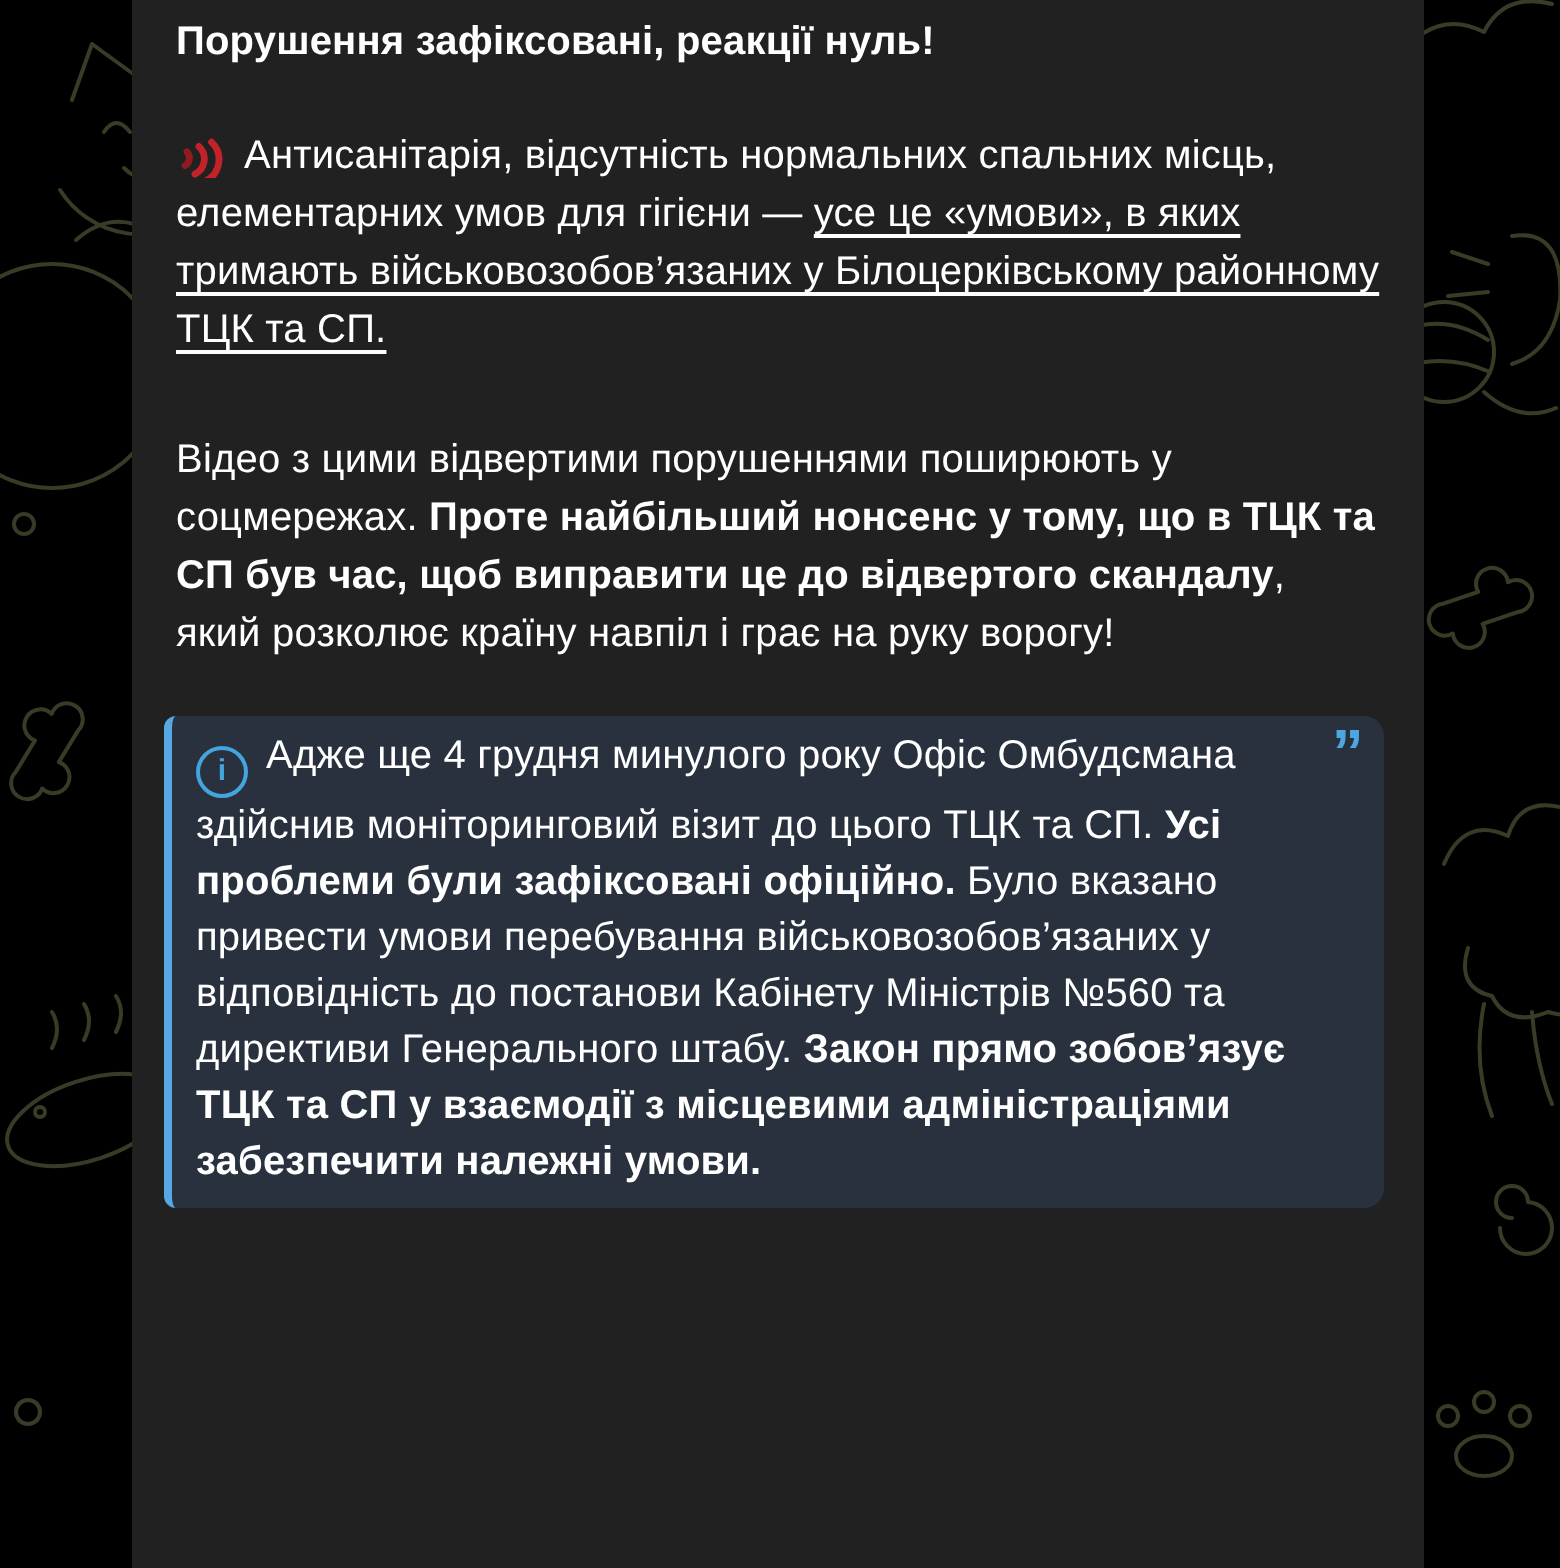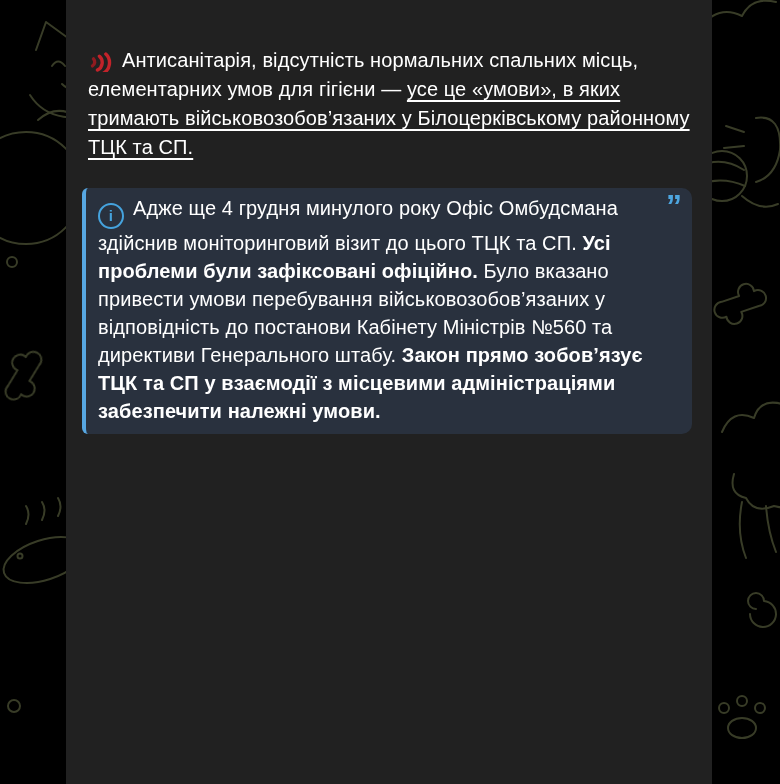--- a/index.html
+++ b/index.html
@@ -10,21 +10,21 @@
   }
   .bg-pattern{position:absolute;left:0;top:0;width:780px;height:784px;}
   .bubble{
     position:absolute;left:66px;top:0;width:646px;height:784px;
     background:#212121;box-sizing:border-box;
     padding:7px 22px 0 22px;
     color:#ffffff;font-size:20px;line-height:29px;letter-spacing:.1px;
   }
   .title{font-weight:700;}
   .para{margin:0;}
-  .mt-sm{margin-top:38px;}
+  .mt-sm{margin-top:26px;}
   .mt-md{margin-top:36px;}
   .b{font-weight:700;}
   .link{
     color:#ffffff;text-decoration:underline;
     text-decoration-thickness:1.5px;text-underline-offset:4px;cursor:pointer;
   }
   .quote{
     position:relative;
     margin:26px -2px 0 -6px;
     background:#29313e;
@@ -102,31 +102,33 @@
       <ellipse cx="742" cy="728" rx="14" ry="10"></ellipse>
       <circle cx="724" cy="708" r="5"></circle>
       <circle cx="742" cy="701" r="5"></circle>
       <circle cx="760" cy="708" r="5"></circle>
     </g>
   </g>
 </svg>
 
 <div class="bubble">
 
+  <div class="title">Порушення зафіксовані, реакції нуль!</div>
 
   <p class="para mt-sm">
     <svg class="inline-svg" width="26" height="27" viewBox="0 0 26 27" xmlns="http://www.w3.org/2000/svg">
       <g fill="none" stroke-linecap="round" transform="rotate(8 13 18)">
         <path d="M5 15 A4.5 4.5 0 0 1 5 22" stroke="#8f1b20" stroke-width="3.4"></path>
         <path d="M10.5 11.5 A8.5 8.5 0 0 1 10.5 25.5" stroke="#c2232a" stroke-width="3.4"></path>
         <path d="M16.5 8.5 A12 12 0 0 1 16.5 28" stroke="#c2232a" stroke-width="3.4"></path>
       </g>
     </svg><span>Антисанітарія, відсутність нормальних спальних місць, елементарних умов для гігієни — </span><span class="link">усе це «умови», в яких тримають військовозобов’язаних у Білоцерківському районному ТЦК та СП.</span>
   </p>
 
+  <p class="para mt-md"><span>Відео з цими відвертими порушеннями поширюють у соцмережах. </span><span class="b">Проте найбільший нонсенс у тому, що в ТЦК та СП був час, щоб виправити це до відвертого скандалу</span><span>, який розколює країну навпіл і грає на руку ворогу!</span></p>
 
   <div class="quote">
     <span class="quote-mark">”</span>
     <span class="info-icon">i</span><span>Адже ще 4 грудня минулого року Офіс Омбудсмана здійснив моніторинговий візит до цього ТЦК та СП. </span><span class="b">Усі проблеми були зафіксовані офіційно.</span><span> Було вказано привести умови перебування військовозобов’язаних у відповідність до постанови Кабінету Міністрів №560 та директиви Генерального штабу. </span><span class="b">Закон прямо зобов’язує ТЦК та СП у взаємодії з місцевими адміністраціями забезпечити належні умови.</span>
   </div>
 
 
 </div>
 
 </body></html>

